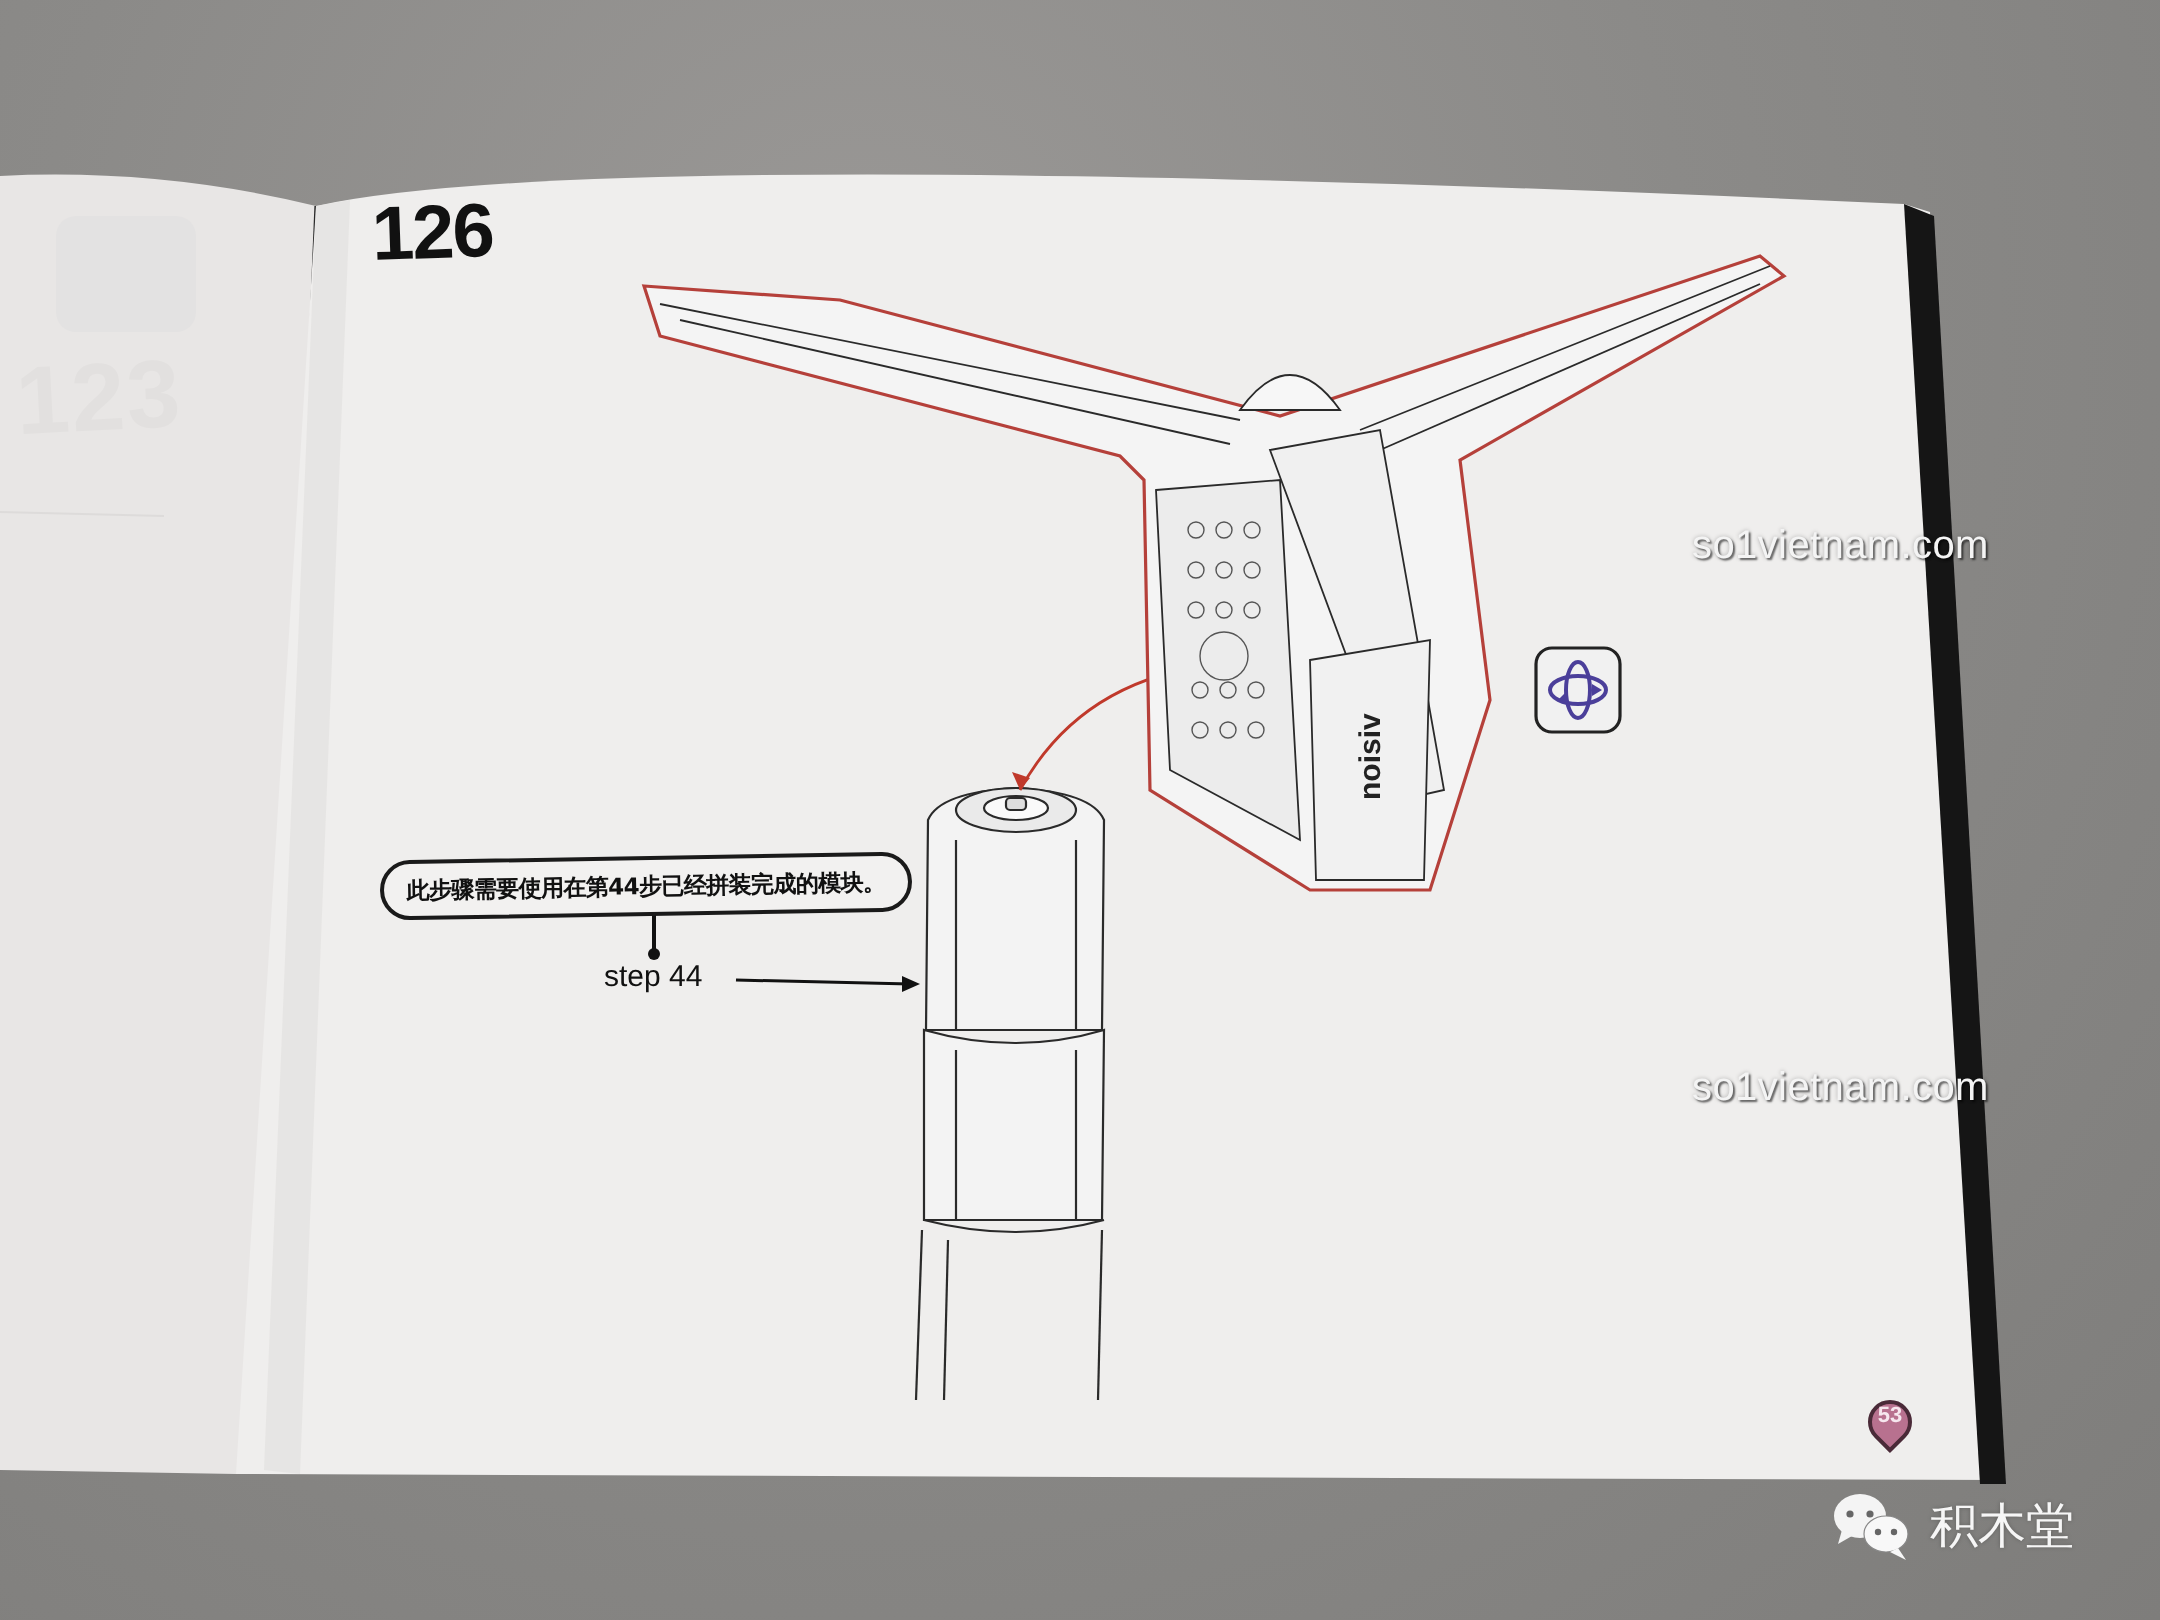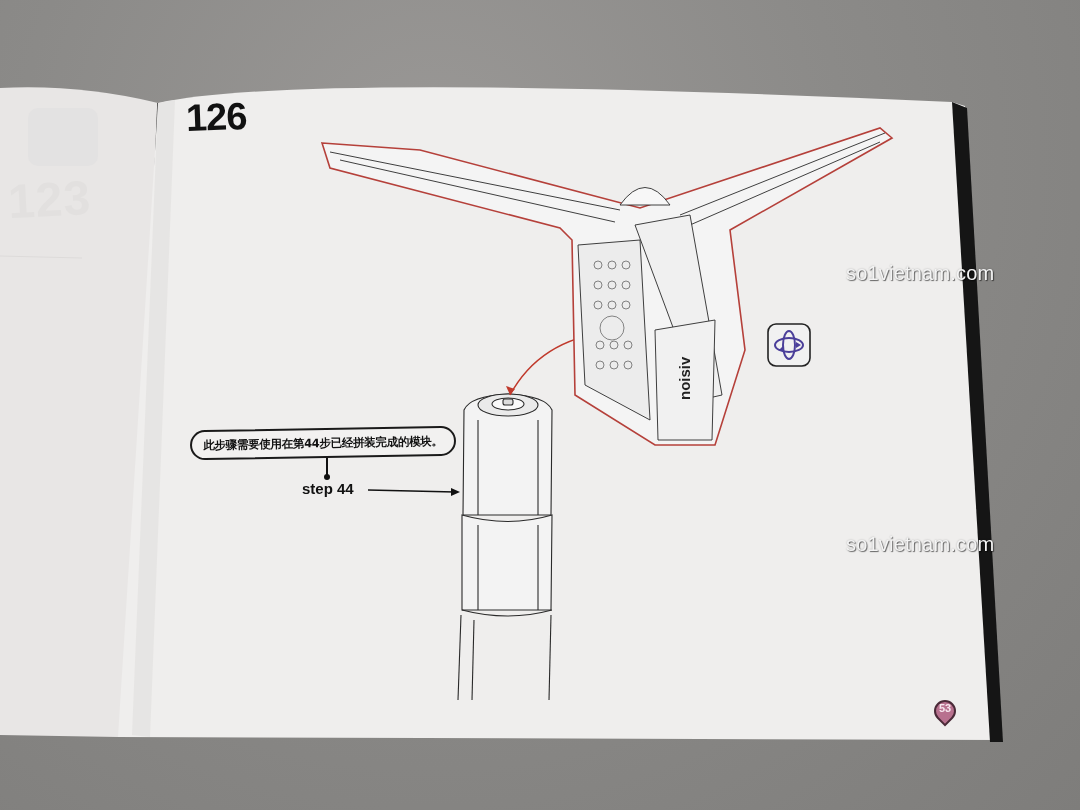--- a/index.html
+++ b/index.html
@@ -31,21 +31,21 @@
     display: flex; align-items: center; justify-content: center;
     transform: rotate(-1deg);
   }
   .callout-text {
     font-size: 11.5px; font-weight: bold; color: #111;
     font-family: "DejaVu Sans", sans-serif; letter-spacing: -0.3px;
     white-space: nowrap;
   }
   .step-ref {
     position: absolute; left: 302px; top: 480px;
-    font-size: 15px; font-weight: bold; color: #111; text-align: right;
+    font-size: 15px; font-weight: normal; color: #111; text-align: right;
   }
   .watermark {
     position: absolute; font-size: 20px; color: #f4f4f4;
     text-shadow: 1px 1px 1px rgba(0,0,0,0.55), 0 0 2px rgba(0,0,0,0.25);
     letter-spacing: 0.2px;
   }
   .wm1 { left: 846px; top: 262px; }
   .wm2 { left: 846px; top: 533px; }
   .page-badge {
     position: absolute; left: 934px; top: 700px;
@@ -174,13 +174,26 @@
       <path d="M18,30 l-5,-2 l4,-4 z" fill="#4b3f9a"></path>
     </svg>
   </div>
 
   <div class="page-badge"></div>
   <div class="page-badge-label">53</div>
 
   <div class="watermark wm1">so1vietnam.com</div>
   <div class="watermark wm2">so1vietnam.com</div>
 
+  <div class="wechat">
+    <svg width="42" height="36" viewBox="0 0 42 36">
+      <ellipse cx="15" cy="13" rx="13" ry="11" fill="#f4f4f4"></ellipse>
+      <path d="M6,20 l-2,7 l7,-4 z" fill="#f4f4f4"></path>
+      <circle cx="10" cy="12" r="1.8" fill="#666"></circle>
+        <circle cx="20" cy="12" r="1.8" fill="#666"></circle>
+      <ellipse cx="28" cy="22" rx="11" ry="9" fill="#f8f8f8" stroke="#888" stroke-width="0.6"></ellipse>
+      <path d="M34,29 l4,6 l-8,-4 z" fill="#f8f8f8"></path>
+      <circle cx="24" cy="21" r="1.6" fill="#666"></circle>
+        <circle cx="32" cy="21" r="1.6" fill="#666"></circle>
+    </svg>
+    <span class="wechat-label">积木堂</span>
+  </div>
 </div>
 
 </body></html>

